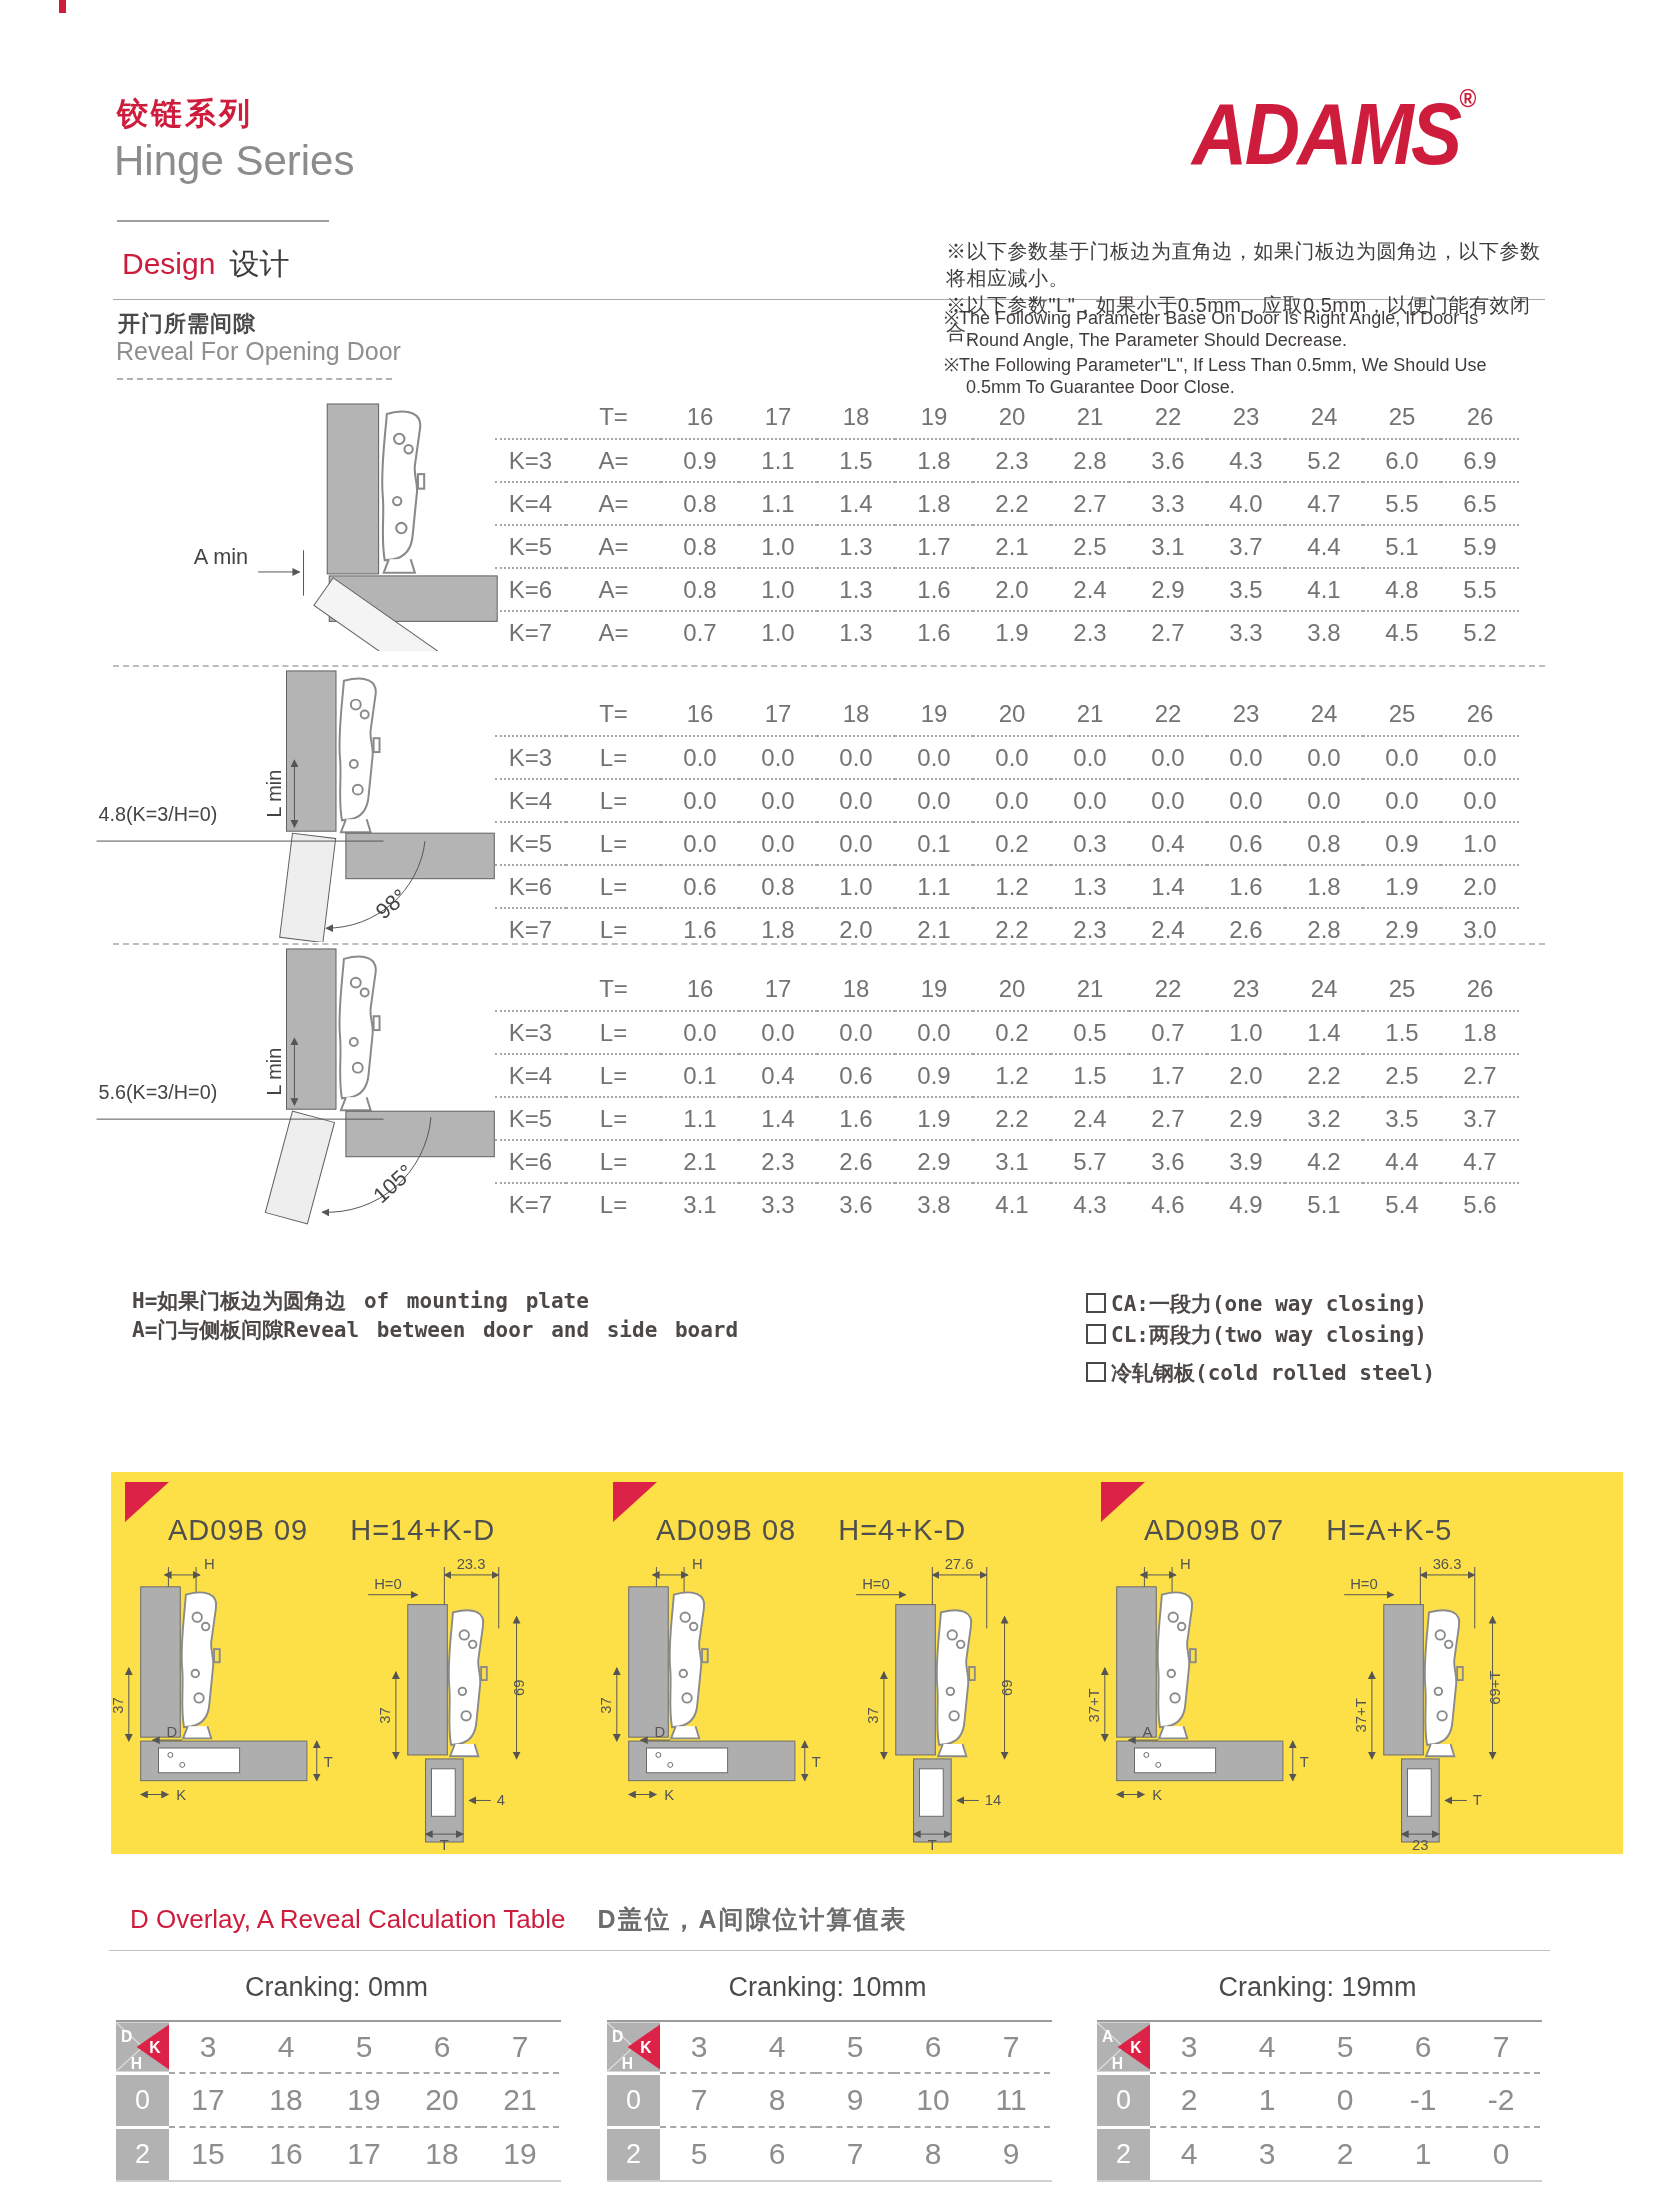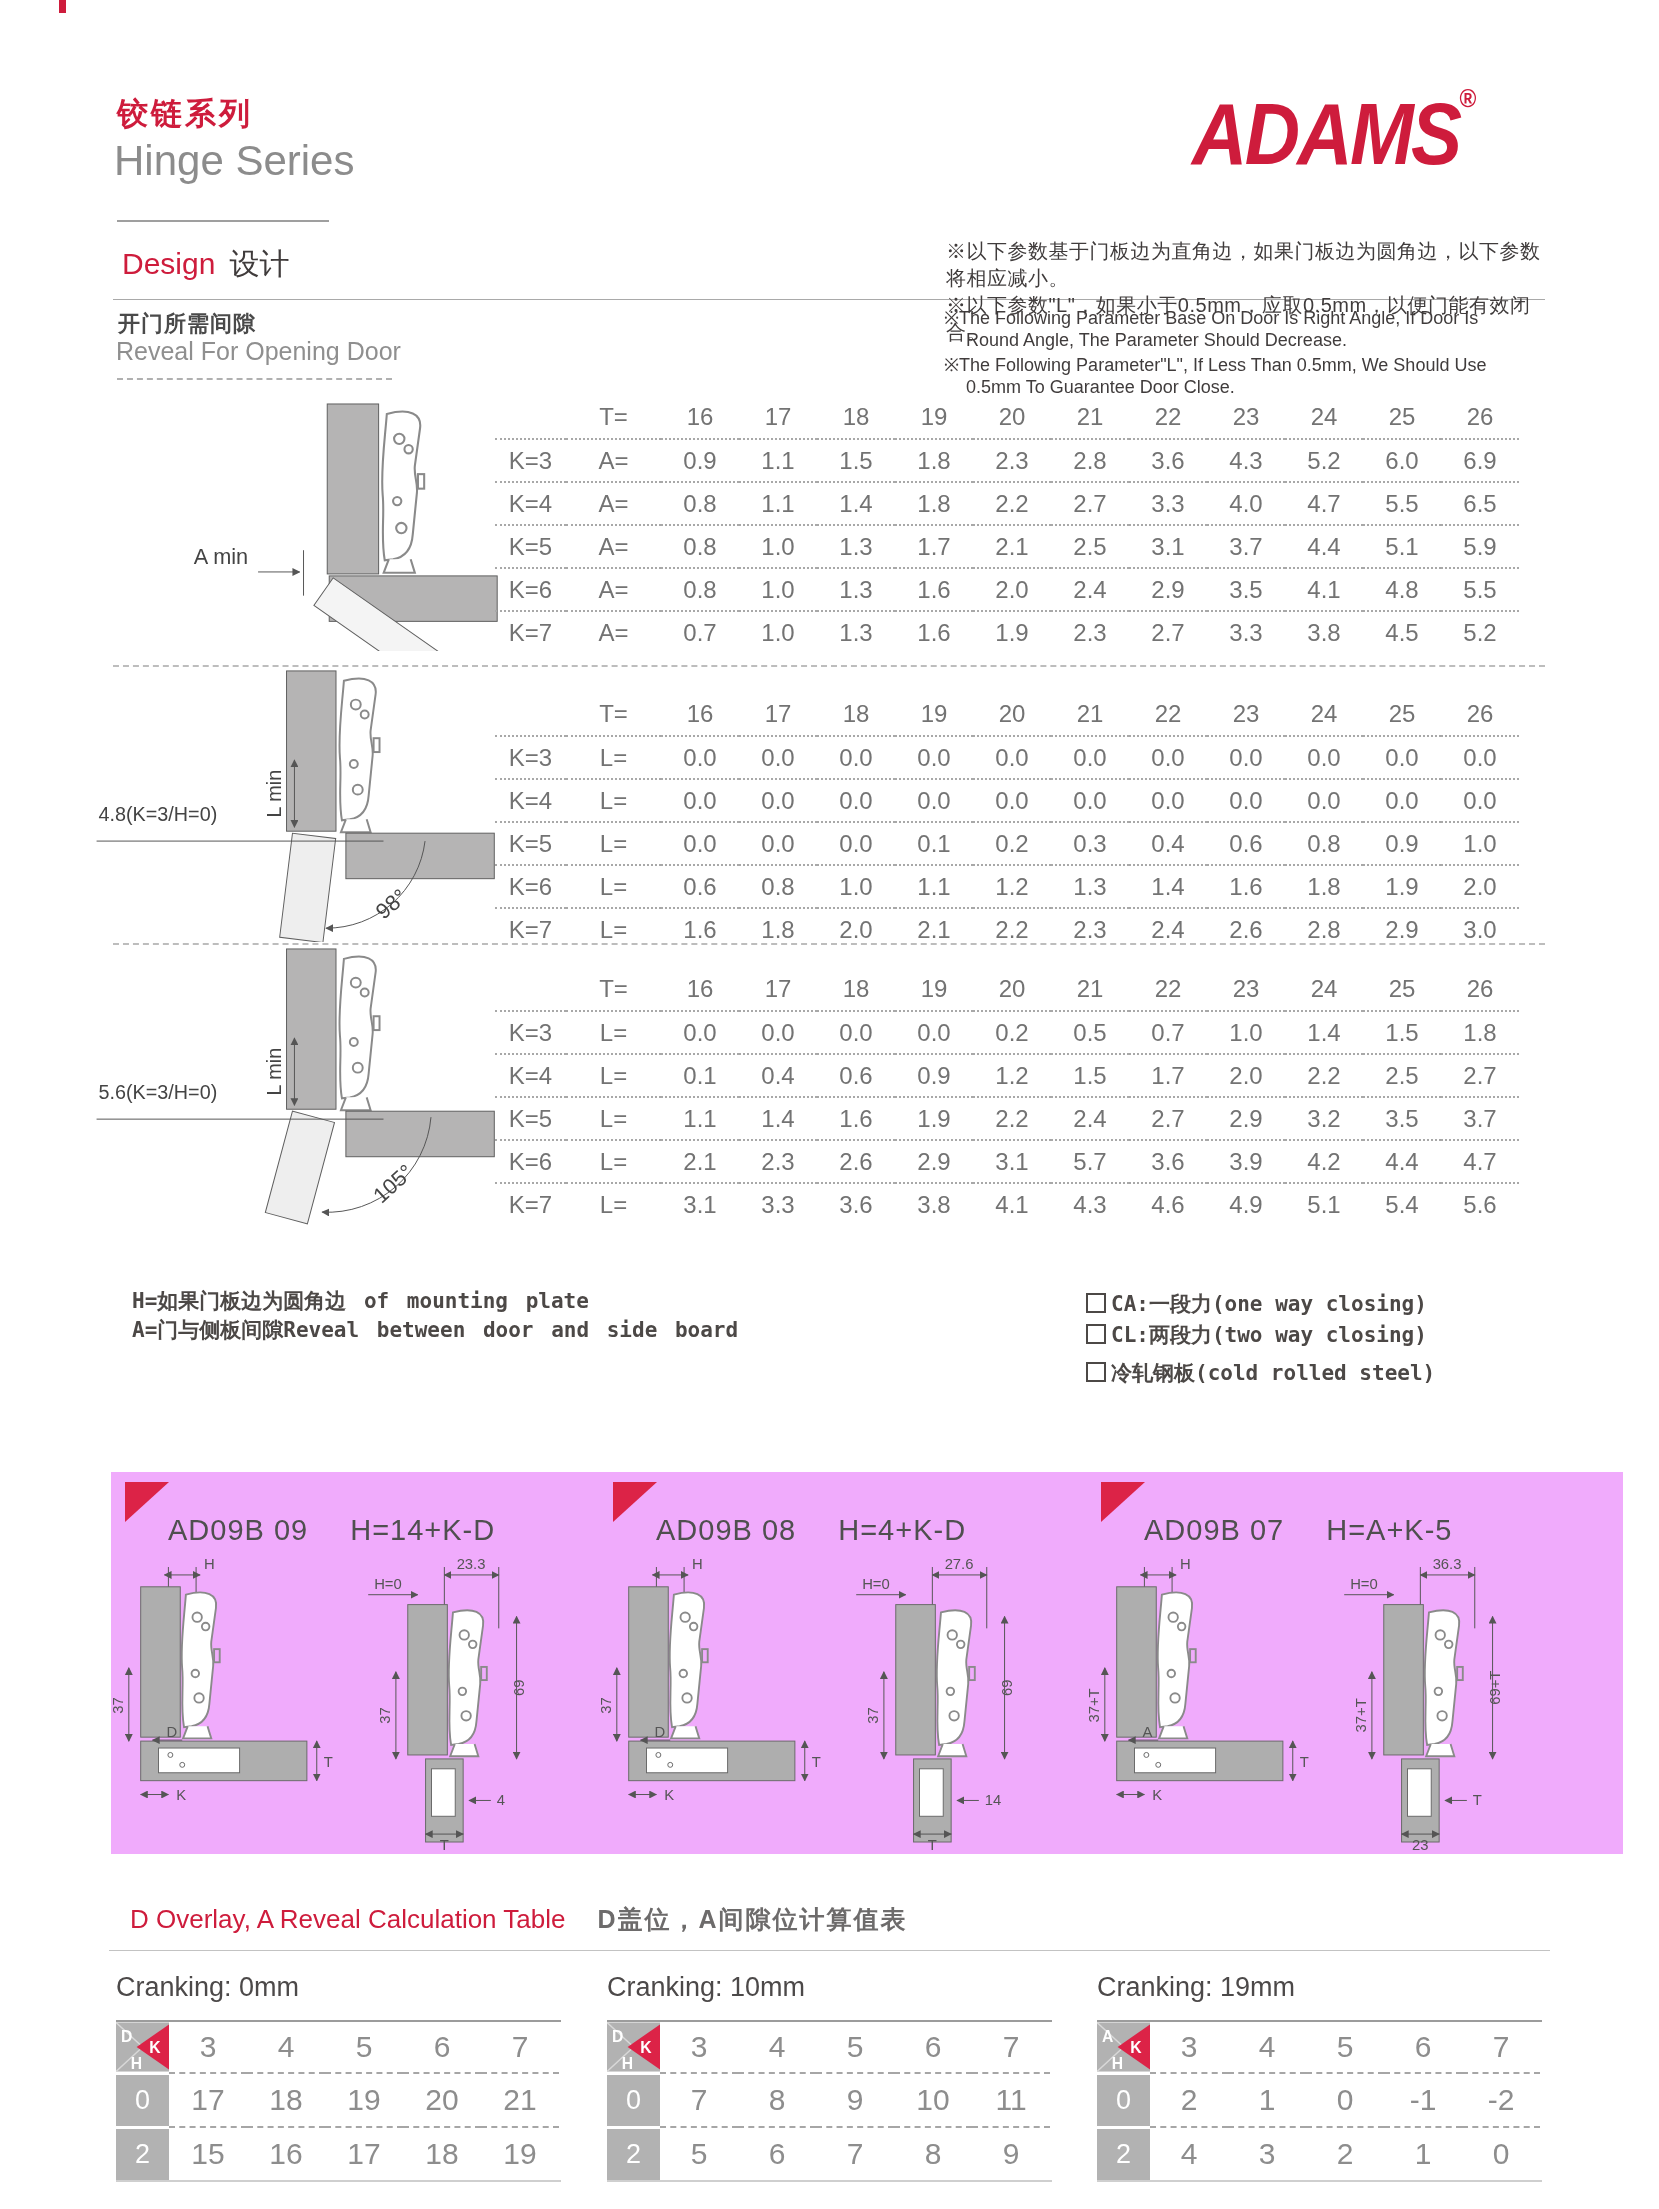--- a/index.html
+++ b/index.html
@@ -36,34 +36,34 @@
   .rg .hdr{height:42px}
   .rg .sep{border-top:2px dotted #a8a8a8}
 
   
   .legend{left:132px;top:1287px;font-family:"DejaVu Sans Mono",monospace;font-weight:bold;font-size:21px;color:#4c4846;line-height:29px;word-spacing:5px;white-space:nowrap}
   .checks{left:1086px;top:1289px;font-family:"DejaVu Sans Mono",monospace;font-weight:bold;font-size:21px;color:#4c4846;line-height:31px;white-space:nowrap}
   .checks .gap{margin-top:7px}
   .box{display:inline-block;width:16px;height:16px;border:2px solid #4c4846;margin-right:5px;vertical-align:-2px}
 
   
-  .panel{position:absolute;top:1472px;width:536px;height:382px;background:#f0abfc}
+  .panel{position:absolute;top:1472px;width:536px;height:382px;background:#fde047}
   .tri{position:absolute;left:14px;top:10px;width:0;height:0;border-top:40px solid var(--tri);border-right:44px solid transparent}
   .ptitle{position:absolute;top:42px;left:57px;font-size:29px;color:#4f4f4f;letter-spacing:1px;white-space:nowrap}
   .ptitle .formula{margin-left:42px}
   .panel svg.draw{position:absolute;left:2px;top:85px}
 
   
   .calc-title{left:130px;top:1903px;font-size:26px;white-space:nowrap}
   .calc-title .en{color:var(--accent)}
   .calc-title .zh{color:#6d6b6b;font-weight:bold;font-size:25px;margin-left:32px;letter-spacing:2px}
   .hr2{left:109px;top:1950px;width:1441px;height:1px;background:#c3c3c3}
 
   .ctbl{position:absolute;top:1972px;width:445px}
-  .crank{text-align:left;font-size:27px;color:#4c4949;padding-right:4px;height:36px}
+  .crank{text-align:center;font-size:27px;color:#4c4949;padding-right:4px;height:36px}
   .ct{display:grid;grid-template-columns:53px repeat(5,78px);border-top:2px solid #9c9c9c;border-bottom:2px solid #cfcfcf;margin-top:12px}
   .ct .ck{height:50px;display:flex;align-items:center;justify-content:center;font-size:30px;color:#8d8d8d}
   .ct .cv{height:51px;display:flex;align-items:center;justify-content:center;font-size:30px;color:#8d8d8d;border-top:2px dashed #a6a6a6}
   .ct .cl{height:51px;display:flex;align-items:center;justify-content:center;font-size:27px;color:#fff;background:#b2b2b2;border-top:3px solid #fff}
   .ct .corner{height:50px}
 </style>
 </head>
 <body>
 
 <svg width="0" height="0" style="position:absolute">

